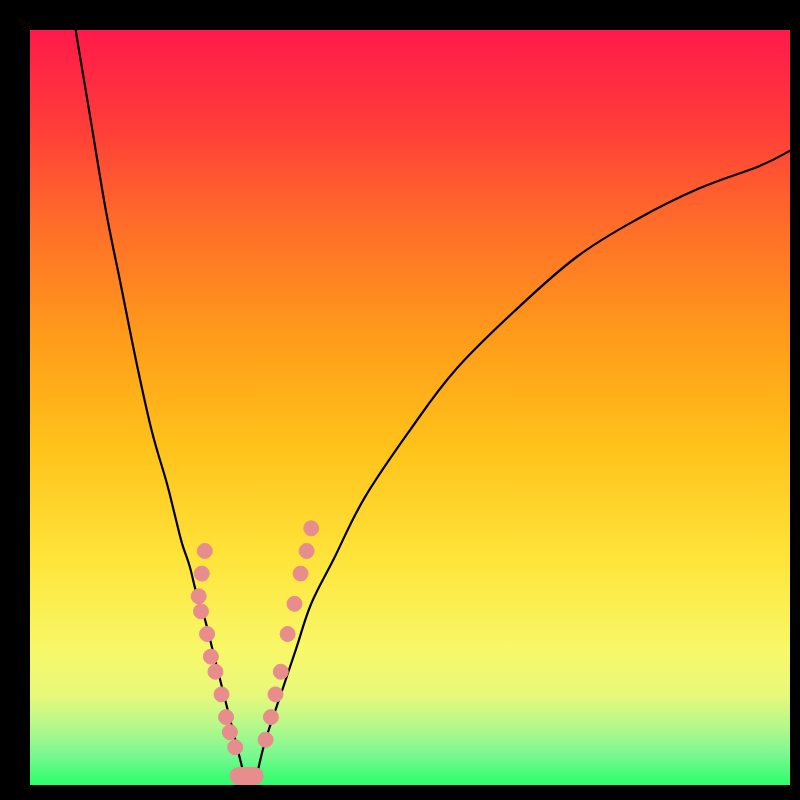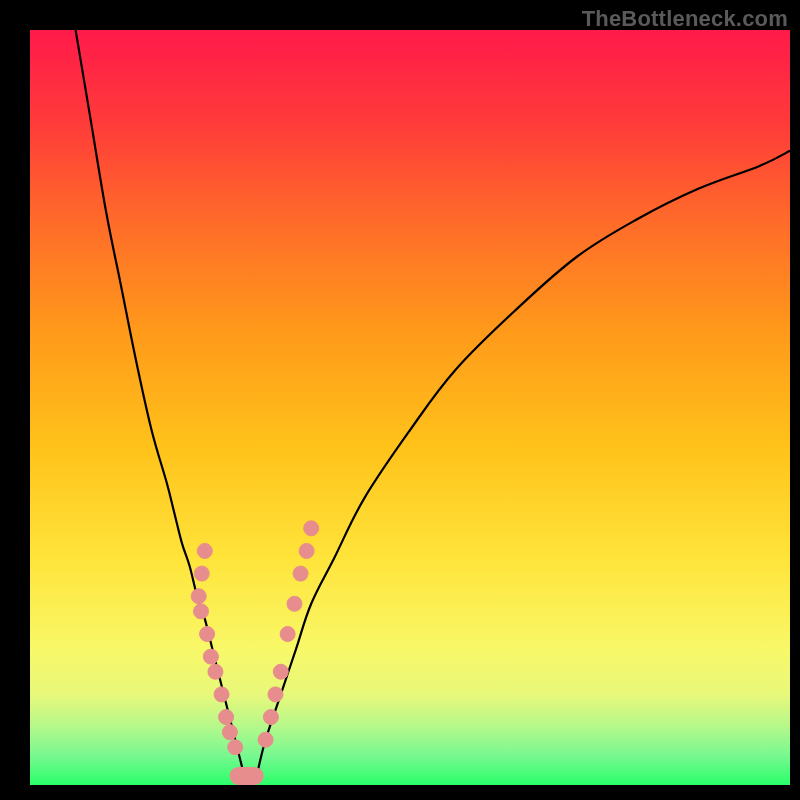--- a/index.html
+++ b/index.html
@@ -56,21 +56,20 @@
     stroke: #e88d8d;
   }
   .bottom-blob {
     fill: #e88d8d;
   }
 </style>
 </head>
 <body>
 
 <div class="stage">
-  <div class="watermark">TheBottleneck.com</div>
   <div class="plot-area">
     <svg class="curve" viewBox="0 0 760 755" preserveAspectRatio="none">
       <g id="paths">
           <path d="M 45.6,0 C 48.336,16.308000000000003 55.328,57.984000000000016 60.800000000000004,90.60000000000002 C 66.272,123.21600000000004 70.528,151.30200000000005 76,181.20000000000005 C 81.472,211.09800000000004 85.72800000000001,229.52 91.2,256.7 C 96.672,283.88 100.92800000000001,306.3789999999999 106.4,332.19999999999993 C 111.872,358.02099999999996 116.12800000000001,378.406 121.60000000000001,400.15000000000003 C 127.072,421.89400000000006 132.69599999999997,438.051 136.79999999999998,453 C 140.904,467.949 141.66400000000002,472.328 144.4,483.2 C 147.136,494.072 149.264,503.887 152,513.4 C 154.736,522.913 156.864,526.5369999999999 159.6,536.05 C 162.33599999999998,545.563 164.464,556.737 167.2,566.25 C 169.93599999999998,575.763 172.06400000000002,579.387 174.8,588.9 C 177.536,598.413 179.66400000000002,608.2280000000001 182.4,619.1 C 185.136,629.972 187.264,638.428 190,649.3 C 192.736,660.1719999999999 194.864,668.6279999999999 197.6,679.5 C 200.33599999999998,690.3720000000001 202.46400000000003,698.8280000000001 205.20000000000002,709.7 C 207.936,720.572 211.43200000000002,734.4639999999999 212.8,739.9"></path>
           <path d="M 228,739.9 C 229.368,734.4639999999999 231.49599999999998,723.2900000000001 235.6,709.7 C 239.704,696.11 245.328,680.708 250.8,664.4 C 256.272,648.092 260.528,635.408 266,619.1 C 271.472,602.792 274.36,590.108 281.2,573.8 C 288.03999999999996,557.492 294.424,547.526 304,528.5 C 313.576,509.474 320.71999999999997,491.20300000000003 334.4,468.1 C 348.08,444.997 363.584,423.25300000000004 380,400.15000000000003 C 396.416,377.047 406.44800000000004,361.4939999999999 425.6,339.74999999999994 C 444.752,318.006 464.51200000000006,299.735 486.40000000000003,279.35 C 508.288,258.96500000000003 525.3119999999999,242.808 547.1999999999999,226.5 C 569.088,210.192 586.112,200.981 608,188.75 C 629.888,176.519 646.9119999999999,168.06299999999993 668.8,158.54999999999995 C 690.688,149.03699999999998 713.184,142.69500000000008 729.6,135.9000000000001 C 746.0160000000001,129.1050000000001 754.528,123.51800000000007 760,120.80000000000007"></path>
         </g>
       <g id="dots">
           <circle cx="174.8" cy="520.95" r="7.5" class="dot"></circle>
           <circle cx="171.76" cy="543.5999999999999" r="7.5" class="dot"></circle>
           <circle cx="168.72" cy="566.25" r="7.5" class="dot"></circle>

